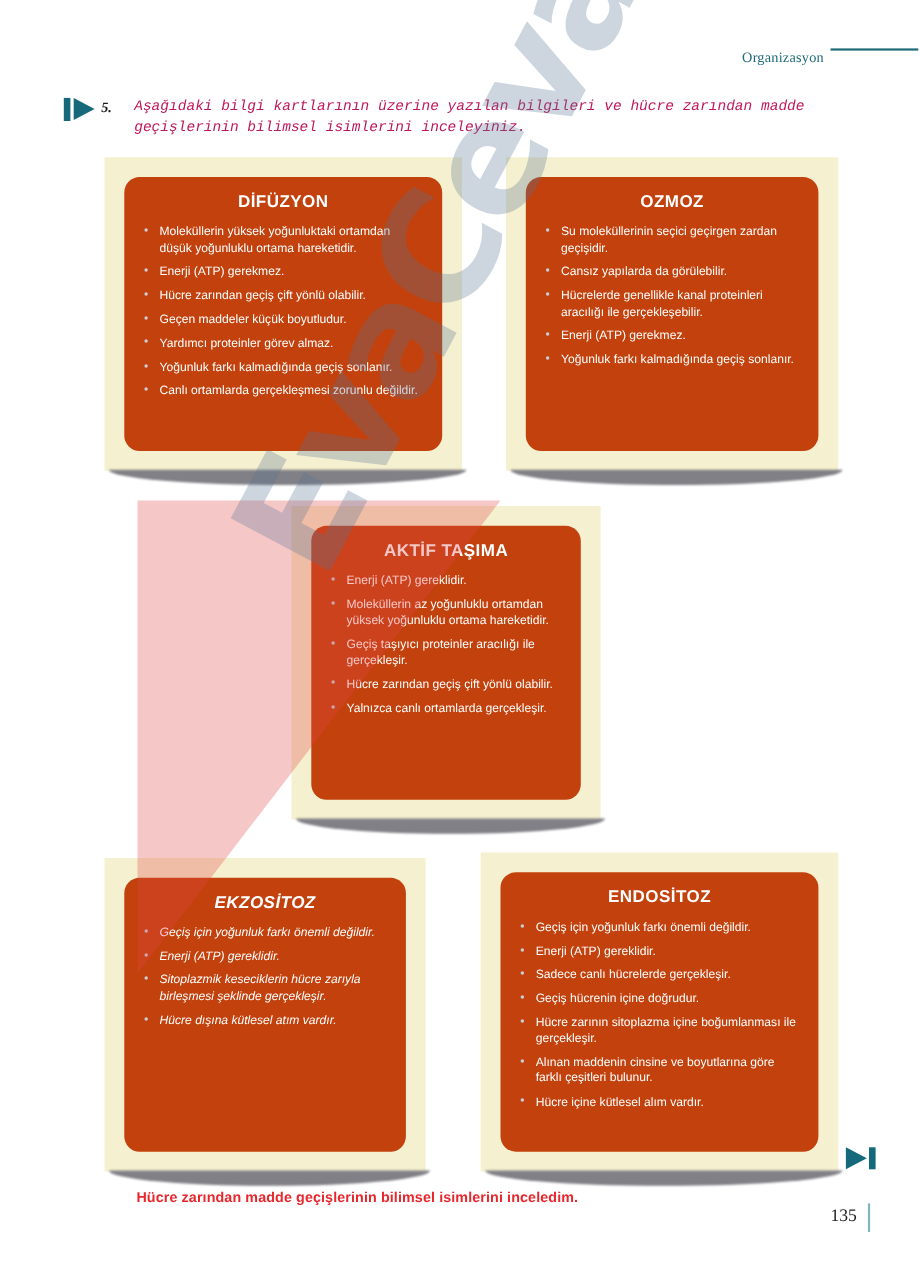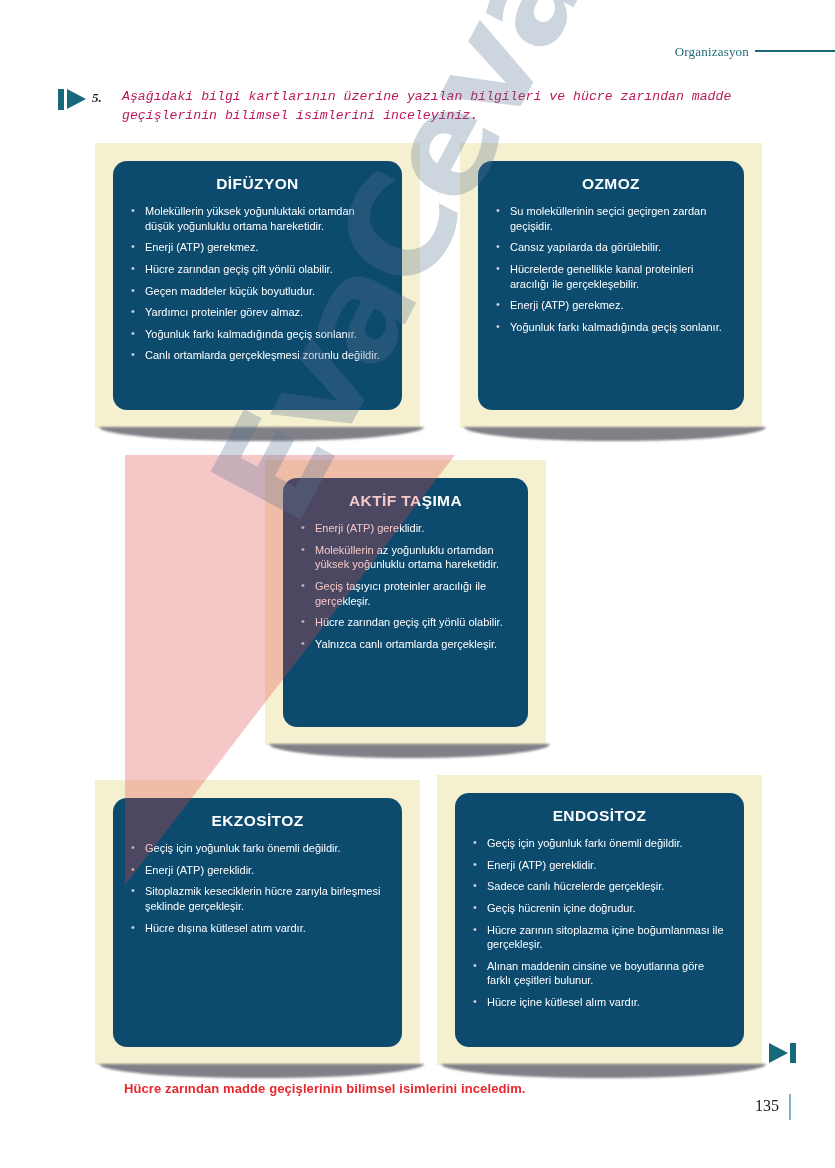--- a/index.html
+++ b/index.html
@@ -12,21 +12,21 @@
   .page {
     position: relative;
     width: 835px; height: 1168px;
     background: #ffffff;
   }
 
   
   .header {
     position: absolute;
     top: 44px; right: 0px;
-    display: flex; align-items: center;
+    display: flex; align-items: flex-start;
     gap: 6px;
   }
   .header-title {
     font-family: "Liberation Serif", serif;
     font-size: 13px;
     color: #1f6a78;
     letter-spacing: .2px;
     padding-bottom: 1px;
   }
   .header-rule {
@@ -99,21 +99,21 @@
     background: #6b6a72;
     border-radius: 0 0 50% 50% / 0 0 100% 100%;
     filter: blur(1.2px);
     opacity: .85;
     z-index: 0;
   }
   .card {
     position: relative;
     z-index: 2;
     width: 100%; height: 100%;
-    background: #0c4a6e;
+    background: #c2410c;
     border-radius: 14px;
     padding: 14px 16px 12px 16px;
     color: #ffffff;
   }
   .card-title {
     text-align: center;
     font-weight: bold;
     font-size: 15.5px;
     letter-spacing: .4px;
     margin-bottom: 11px;
@@ -133,21 +133,21 @@
     position: absolute;
     left: 2px; top: -1px;
     color: #c8cfd8;
     font-size: 11px;
   }
 
   
   #card-difuzyon  { left: 95px;  top: 143px; width: 325px; height: 285px; }
   #card-ozmoz     { left: 437px; top: 143px; width: 325px; height: 285px; padding-left: 23px; }
   #card-aktif     { left: 265px; top: 460px; width: 281px; height: 285px; }
-  #card-ekzositoz { left: 95px;  top: 780px; width: 325px; height: 285px; }
+  #card-ekzositoz { left: 95px;  top: 780px; width: 292px; height: 285px; font-style: italic; }
   #card-endositoz { left: 437px; top: 775px; width: 325px; height: 290px; }
 
   
   .watermark {
     position: absolute;
     left: 0; top: 0;
     width: 835px; height: 1168px;
     pointer-events: none;
     z-index: 5;
   }

